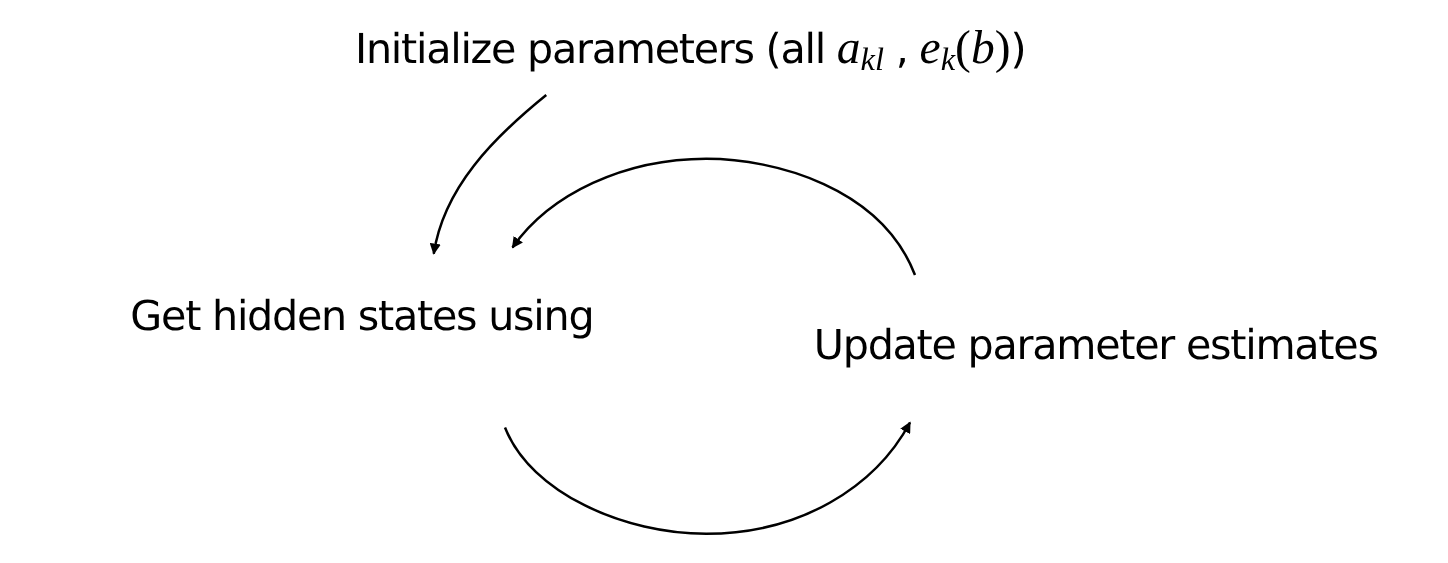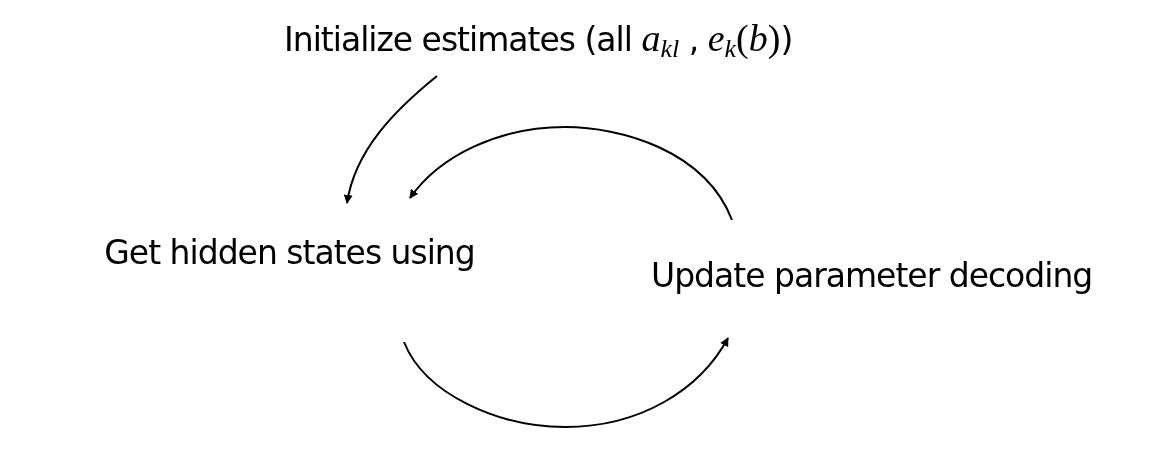--- a/index.html
+++ b/index.html
@@ -18,28 +18,28 @@
     .mathup { font-family: "Liberation Serif", "DejaVu Serif", serif; font-style: normal; font-size: 38px; letter-spacing: 0; }
     #init { left: 284px; top: 16px; }
     #decode { left: 0; width: 555px; top: 233px; text-align: center; font-size: 33px; padding-left: 12px; }
     #update { left: 651px; top: 256px; }
     svg { position: absolute; left: 0; top: 0; }
   </style>
 </head>
 <body>
 
 <div class="label" id="init">
-  <span>Initialize estimates (all </span><span class="math">a</span><span class="math"><sub>kl</sub></span><span> , </span><span class="math">e</span><span class="math"><sub>k</sub></span><span class="mathup">(<span class="math" style="font-size:38px">b</span>)</span><span>)</span>
+  <span>Initialize parameters (all </span><span class="math">a</span><span class="math"><sub>kl</sub></span><span> , </span><span class="math">e</span><span class="math"><sub>k</sub></span><span class="mathup">(<span class="math" style="font-size:38px">b</span>)</span><span>)</span>
 </div>
 
 <div class="label" id="decode">
   <div>Get hidden states using</div>
 </div>
 
-<div class="label" id="update">Update parameter decoding</div>
+<div class="label" id="update">Update parameter estimates</div>
 
 <svg width="1158" height="450" viewBox="0 0 1158 450">
   <defs>
     <marker id="ah" viewBox="0 0 10 10" refX="9" refY="5" markerWidth="9" markerHeight="9" orient="auto-start-reverse" markerUnits="userSpaceOnUse">
       <path d="M0,0 L10,5 L0,10 z" fill="#000"></path>
     </marker>
   </defs>
 
   <path d="M437,76 C395,110 355,150 347,203" fill="none" stroke="#000" stroke-width="2" marker-end="url(#ah)"></path>
 

